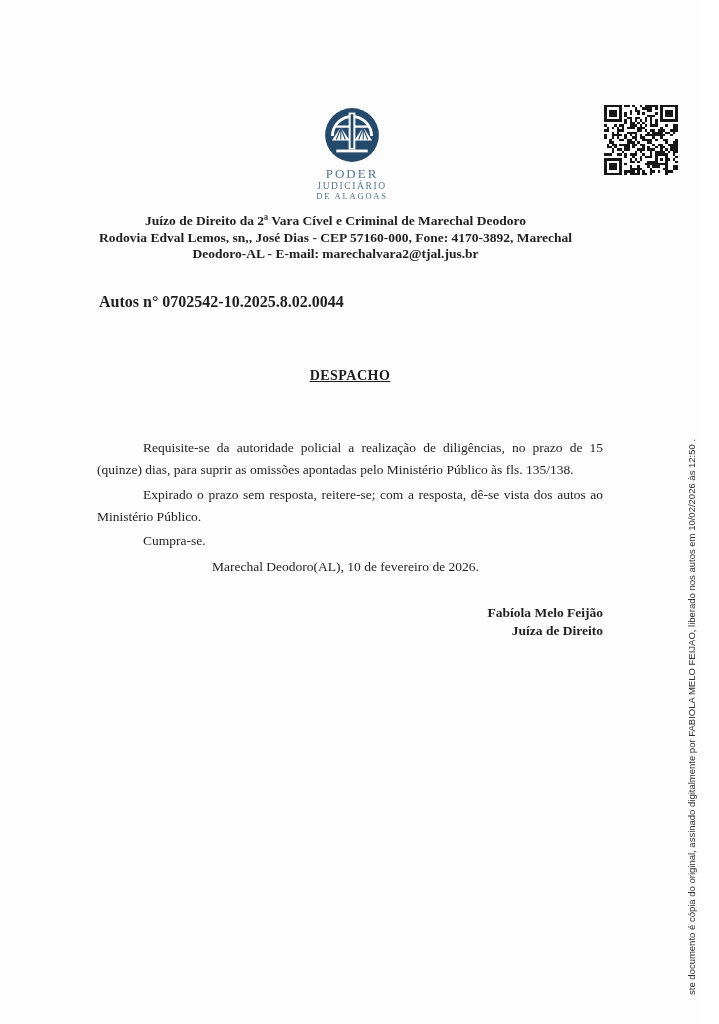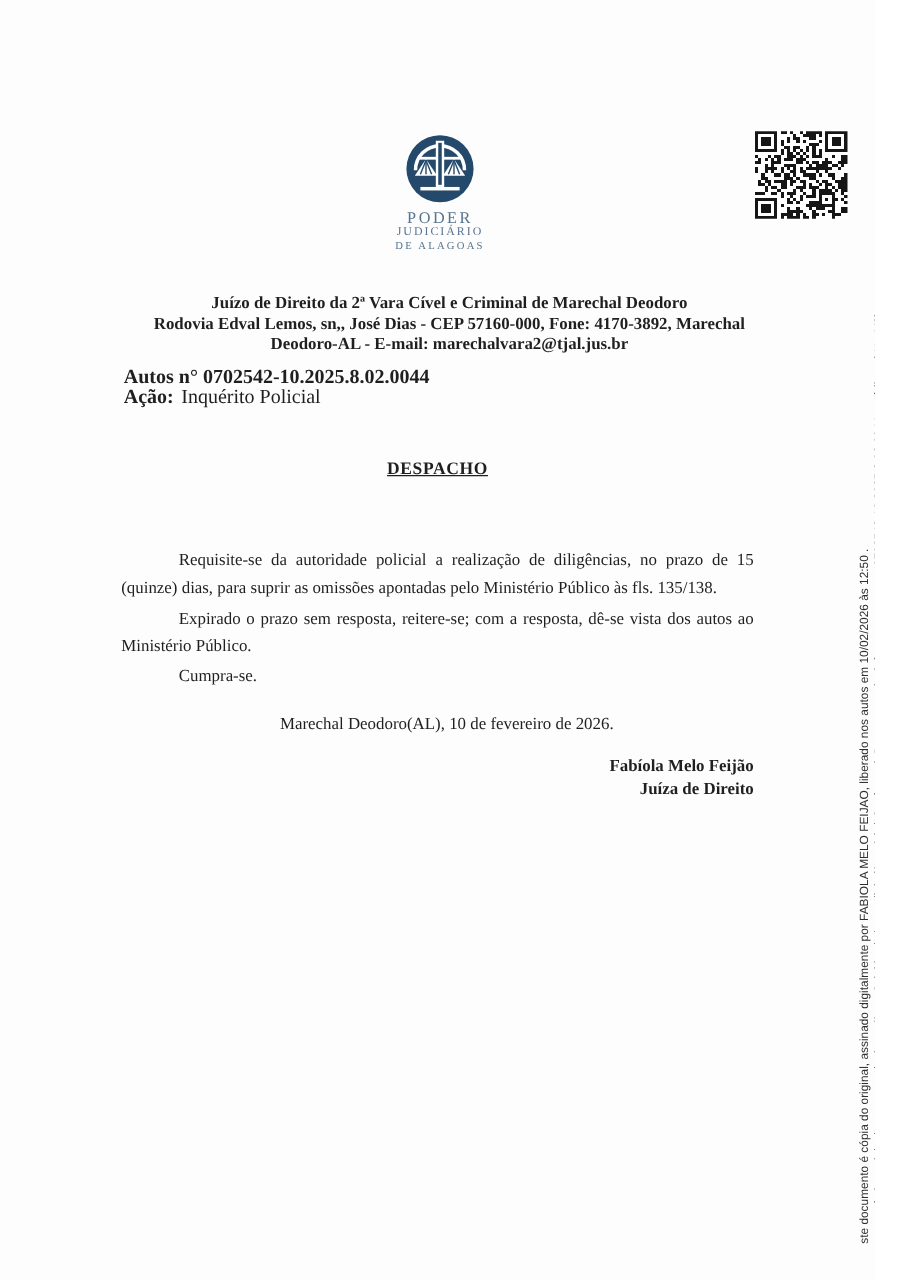--- a/index.html
+++ b/index.html
@@ -11,42 +11,42 @@
   .logo-wrap{position:absolute;left:297px;top:106px;width:110px;text-align:center;}
   .logo-circle{display:block;margin:0 auto;}
   .logo-line1{font-size:13px;letter-spacing:2px;color:#57748f;line-height:13px;margin-top:3px;}
   .logo-line2{font-size:9.5px;letter-spacing:1.6px;color:#57748f;line-height:10px;margin-top:1px;}
   .logo-line3{font-size:8.5px;letter-spacing:1.8px;color:#57748f;line-height:9px;margin-top:1px;}
   
   .qr{position:absolute;left:604px;top:105px;width:74px;height:70px;}
   .qr svg{width:100%;height:100%;}
   
   .court-header{
-    position:absolute;left:96px;top:213px;width:527px;text-align:center;
-    font-weight:bold;font-size:13.5px;line-height:16.5px;margin-top:21px;
+    position:absolute;left:72px;top:213px;width:527px;text-align:center;
+    font-weight:bold;font-size:13.5px;line-height:16.5px;
   }
   
   .case-info{position:absolute;left:99px;top:294px;font-size:16px;line-height:16px;}
   .case-info .b{font-weight:bold;}
   .case-info .v{margin-left:6px;}
   
   .doc-title{
     position:absolute;left:97px;top:368px;width:506px;text-align:center;
     font-weight:bold;font-size:14px;letter-spacing:.5px;
   }
   .doc-title span{text-decoration:underline;}
   
   .para{
     position:absolute;left:97px;width:506px;margin:0;
     font-size:13.5px;line-height:22px;text-align:justify;text-indent:46px;
   }
   .p1{top:437px;}
   .p2{top:484px;}
   .closing{position:absolute;left:143px;top:533px;margin:0;font-size:13.5px;}
-  .dateline{position:absolute;left:212px;top:559px;margin:12px;font-size:13.5px;}
+  .dateline{position:absolute;left:212px;top:559px;margin:0;font-size:13.5px;}
   .signature{
     position:absolute;left:97px;top:604px;width:506px;text-align:right;
     font-weight:bold;font-size:13.5px;line-height:18px;
   }
   
   .margin-note{
     position:absolute;left:686px;top:995px;width:975px;
     transform:rotate(-90deg);transform-origin:left top;
     font-family:"Liberation Sans",sans-serif;font-size:9.5px;line-height:12px;
     color:#2e2e2e;white-space:nowrap;
@@ -509,23 +509,20 @@
   </div>
 
   <div class="court-header">
     <div>Juízo de Direito da 2ª Vara Cível e Criminal de Marechal Deodoro</div>
     <div>Rodovia Edval Lemos, sn,, José Dias - CEP 57160-000, Fone: 4170-3892, Marechal</div>
     <div>Deodoro-AL - E-mail: marechalvara2@tjal.jus.br</div>
   </div>
 
   <div class="case-info">
     <div class="b">Autos n° 0702542-10.2025.8.02.0044</div>
-    <div>
-      <span class="b">Ação:</span><span class="v">Inquérito Policial</span>
-    </div>
   </div>
 
   <div class="doc-title">
     <span>DESPACHO</span>
   </div>
 
   <p class="para p1">Requisite-se da autoridade policial a realização de diligências, no prazo de 15 (quinze) dias, para suprir as omissões apontadas pelo Ministério Público às fls. 135/138.</p>
   <p class="para p2">Expirado o prazo sem resposta, reitere-se; com a resposta, dê-se vista dos autos ao Ministério Público.</p>
   <p class="closing">Cumpra-se.</p>
   <p class="dateline">Marechal Deodoro(AL), 10 de fevereiro de 2026.</p>

